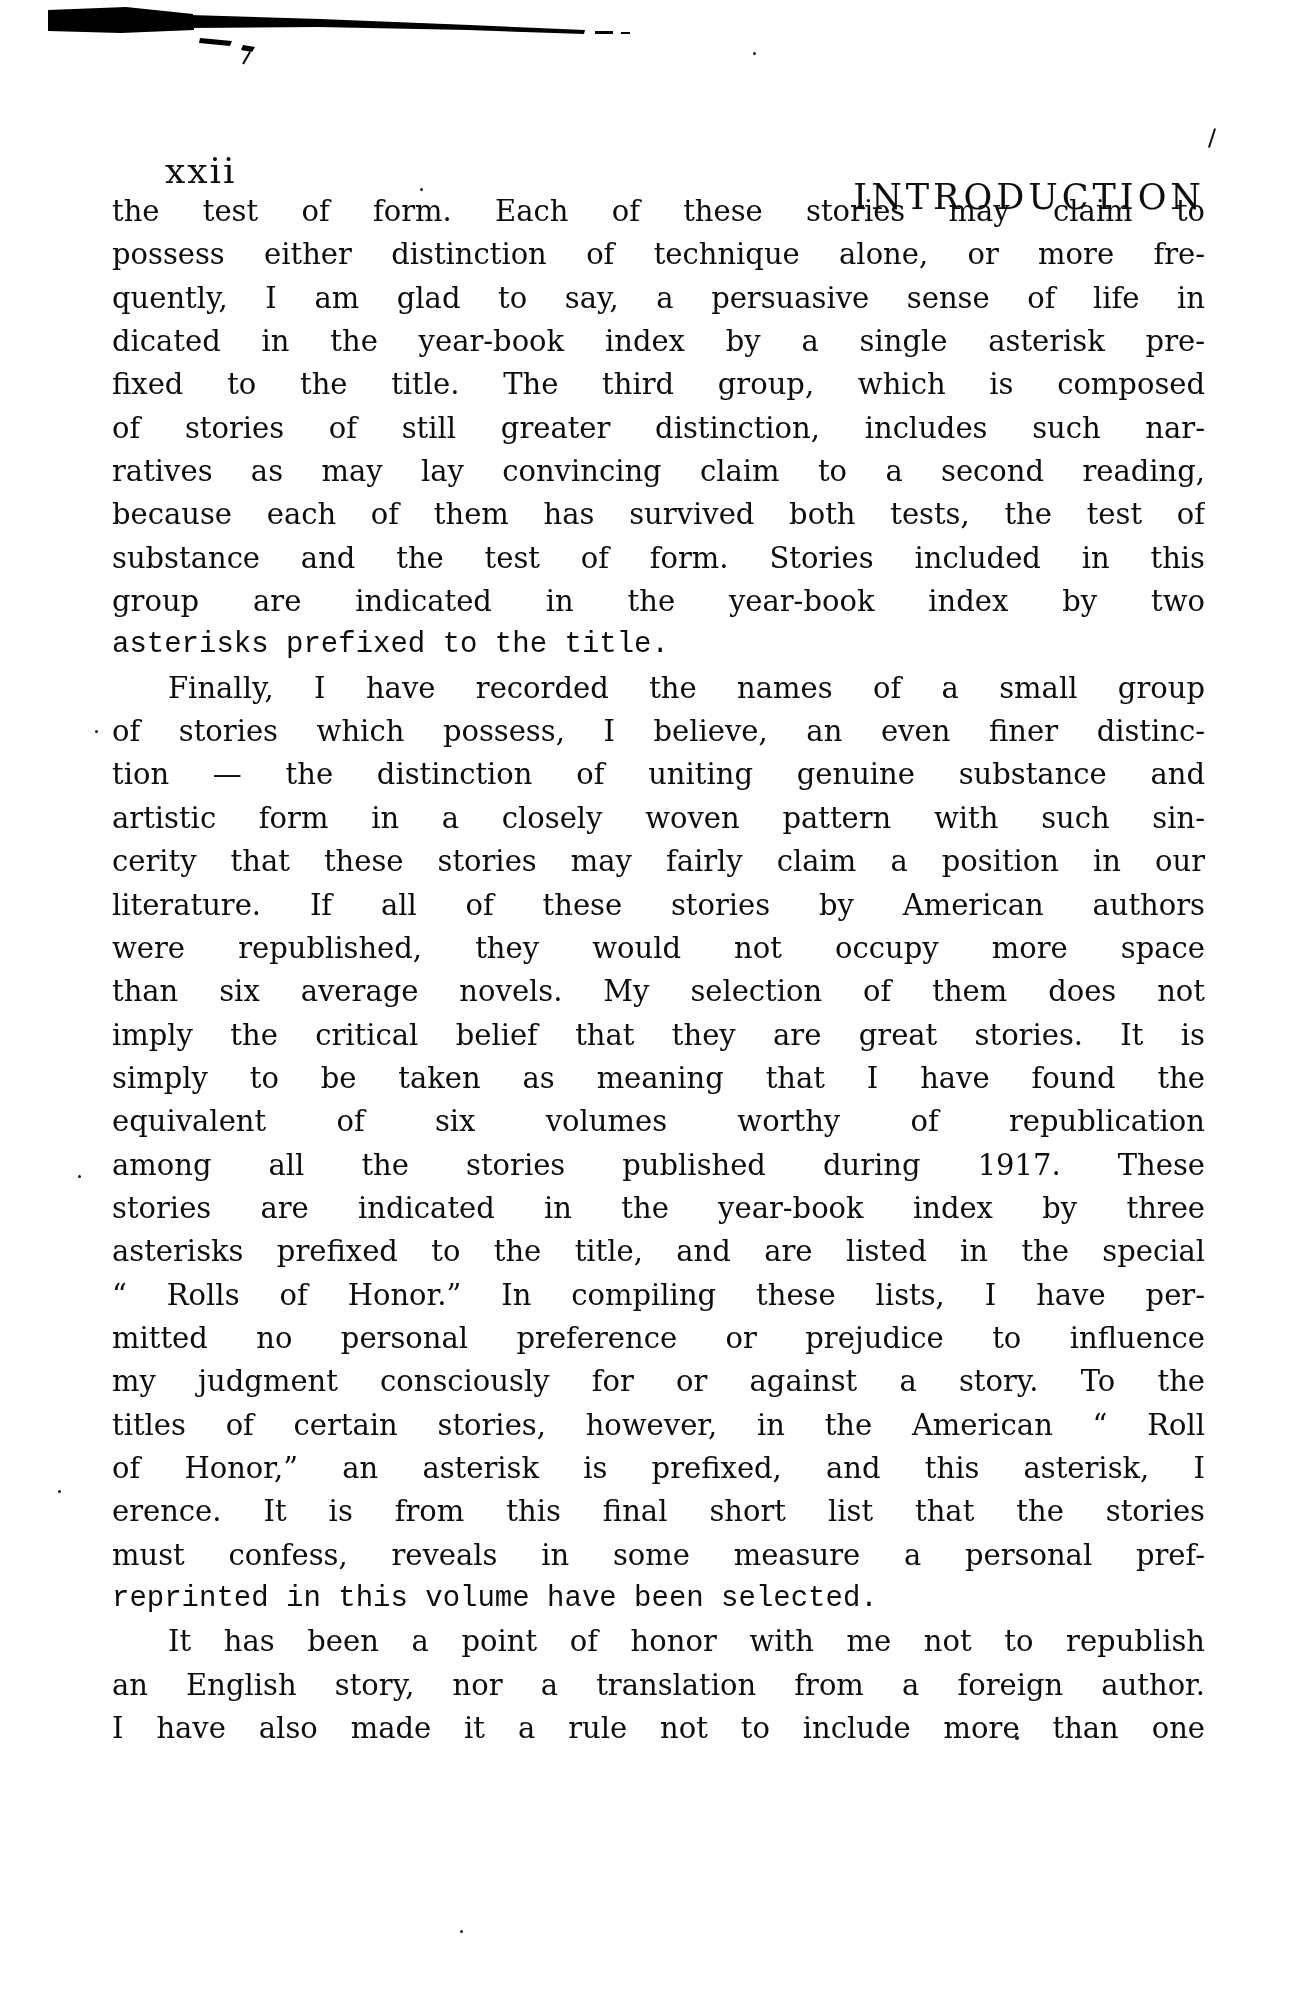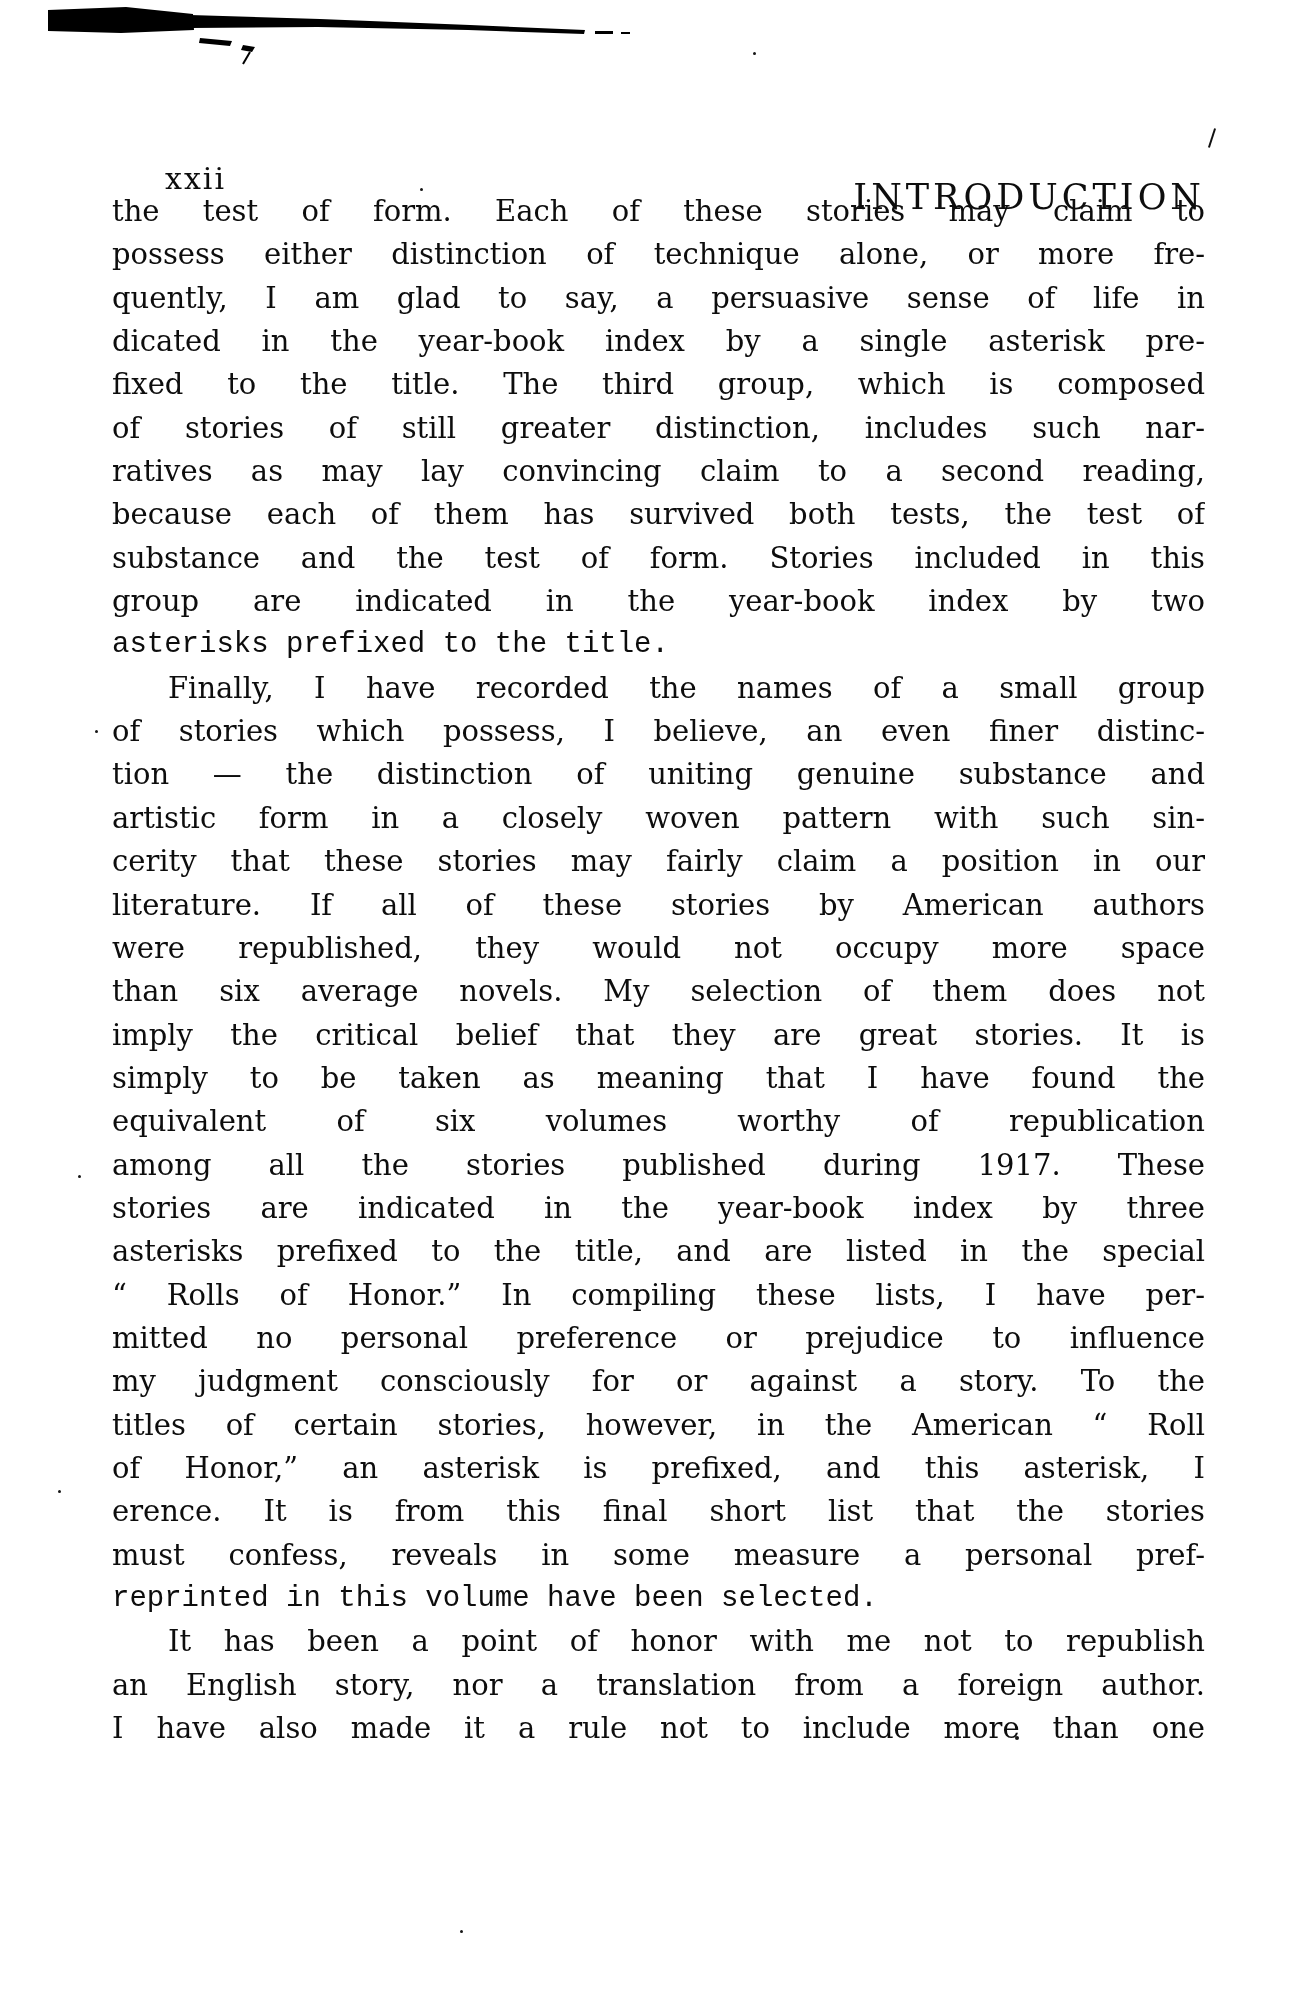--- a/index.html
+++ b/index.html
@@ -23,22 +23,22 @@
   .running-head {
     position: absolute;
     top: 138px;
     left: 112px;
     width: 1093px;
     height: 46px;
   }
   .folio {
     position: absolute;
     left: 53px;
-    top: 23px;
-    font-size: 30px;
+    top: 12px;
+    font-size: 36px;
     letter-spacing: 2px;
   }
   .head-title {
     position: absolute;
     left: 16px;
     right: 0;
     top: 0;
     text-align: right;
     padding-left: 78px; 
     font-size: 35px;

